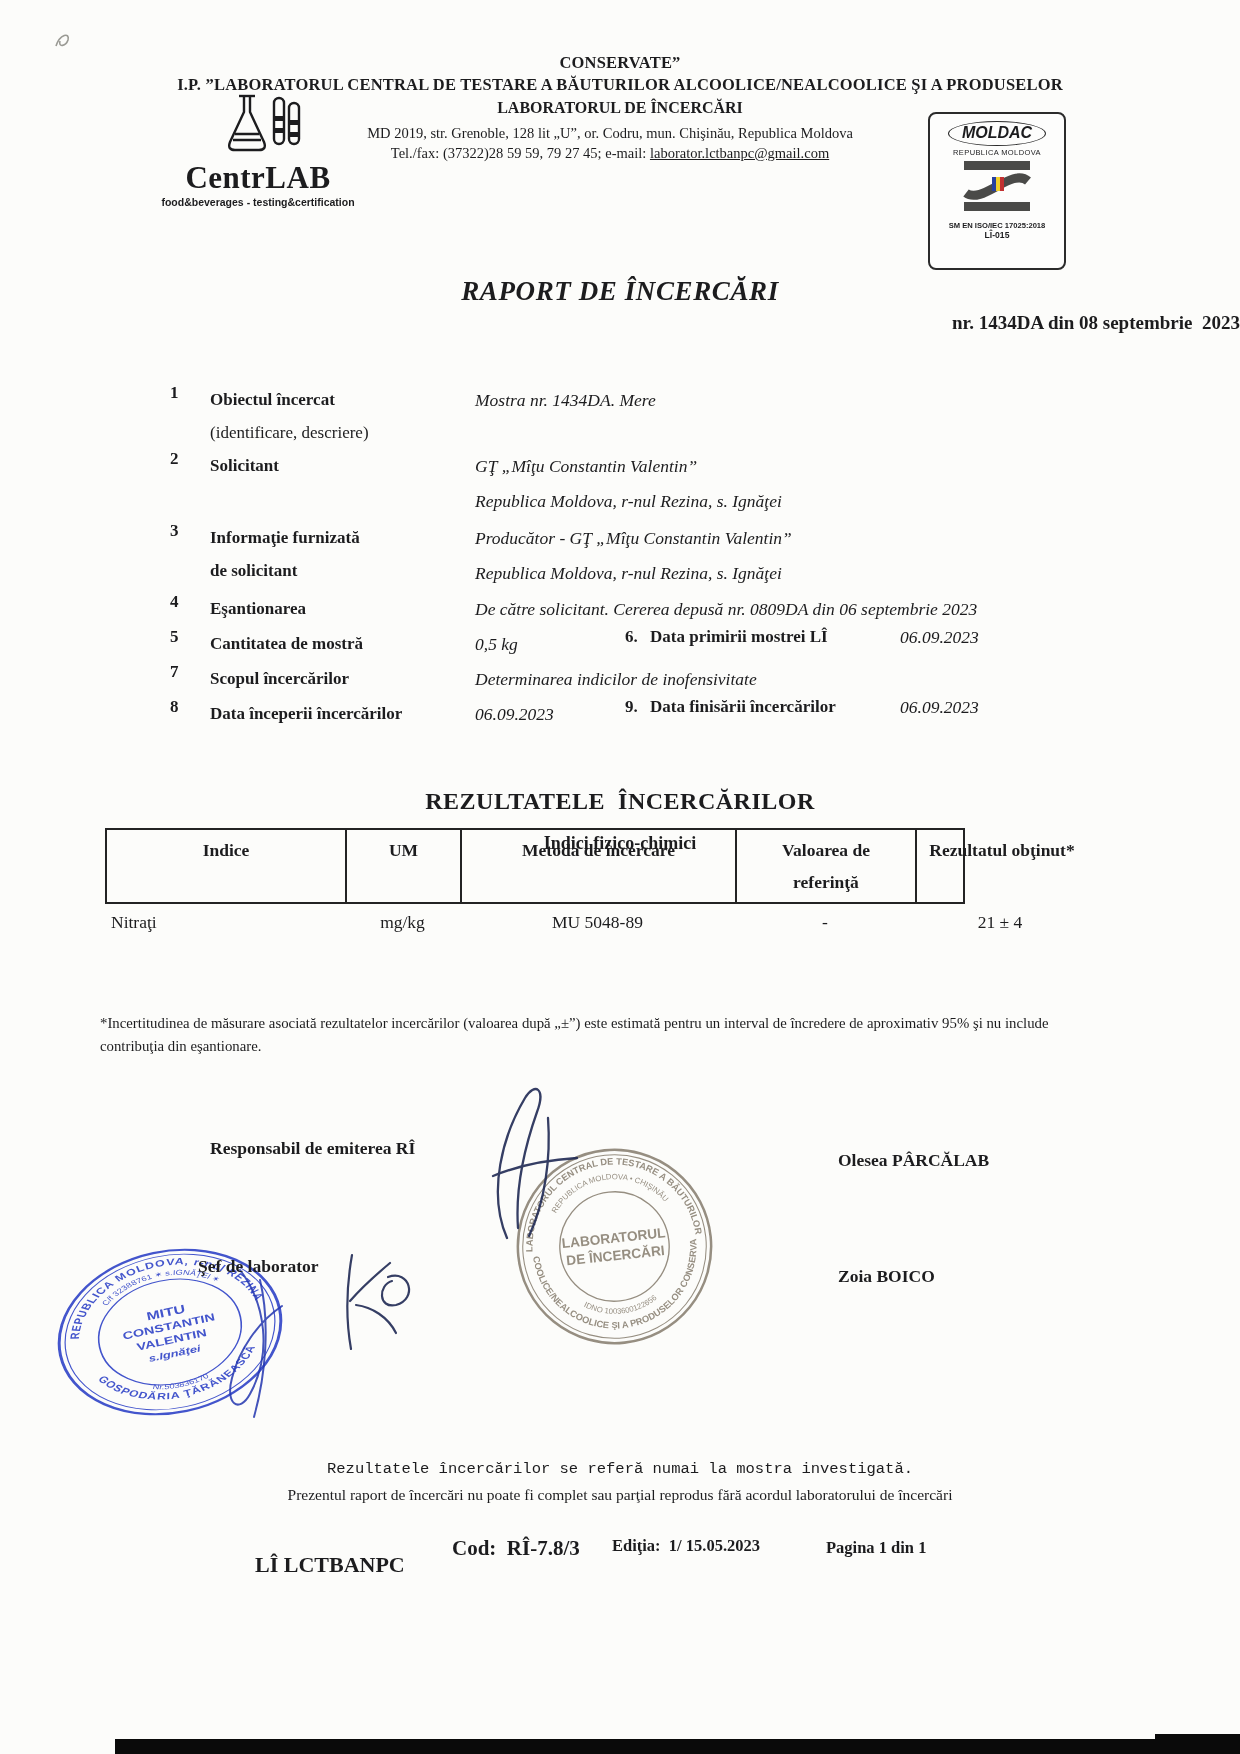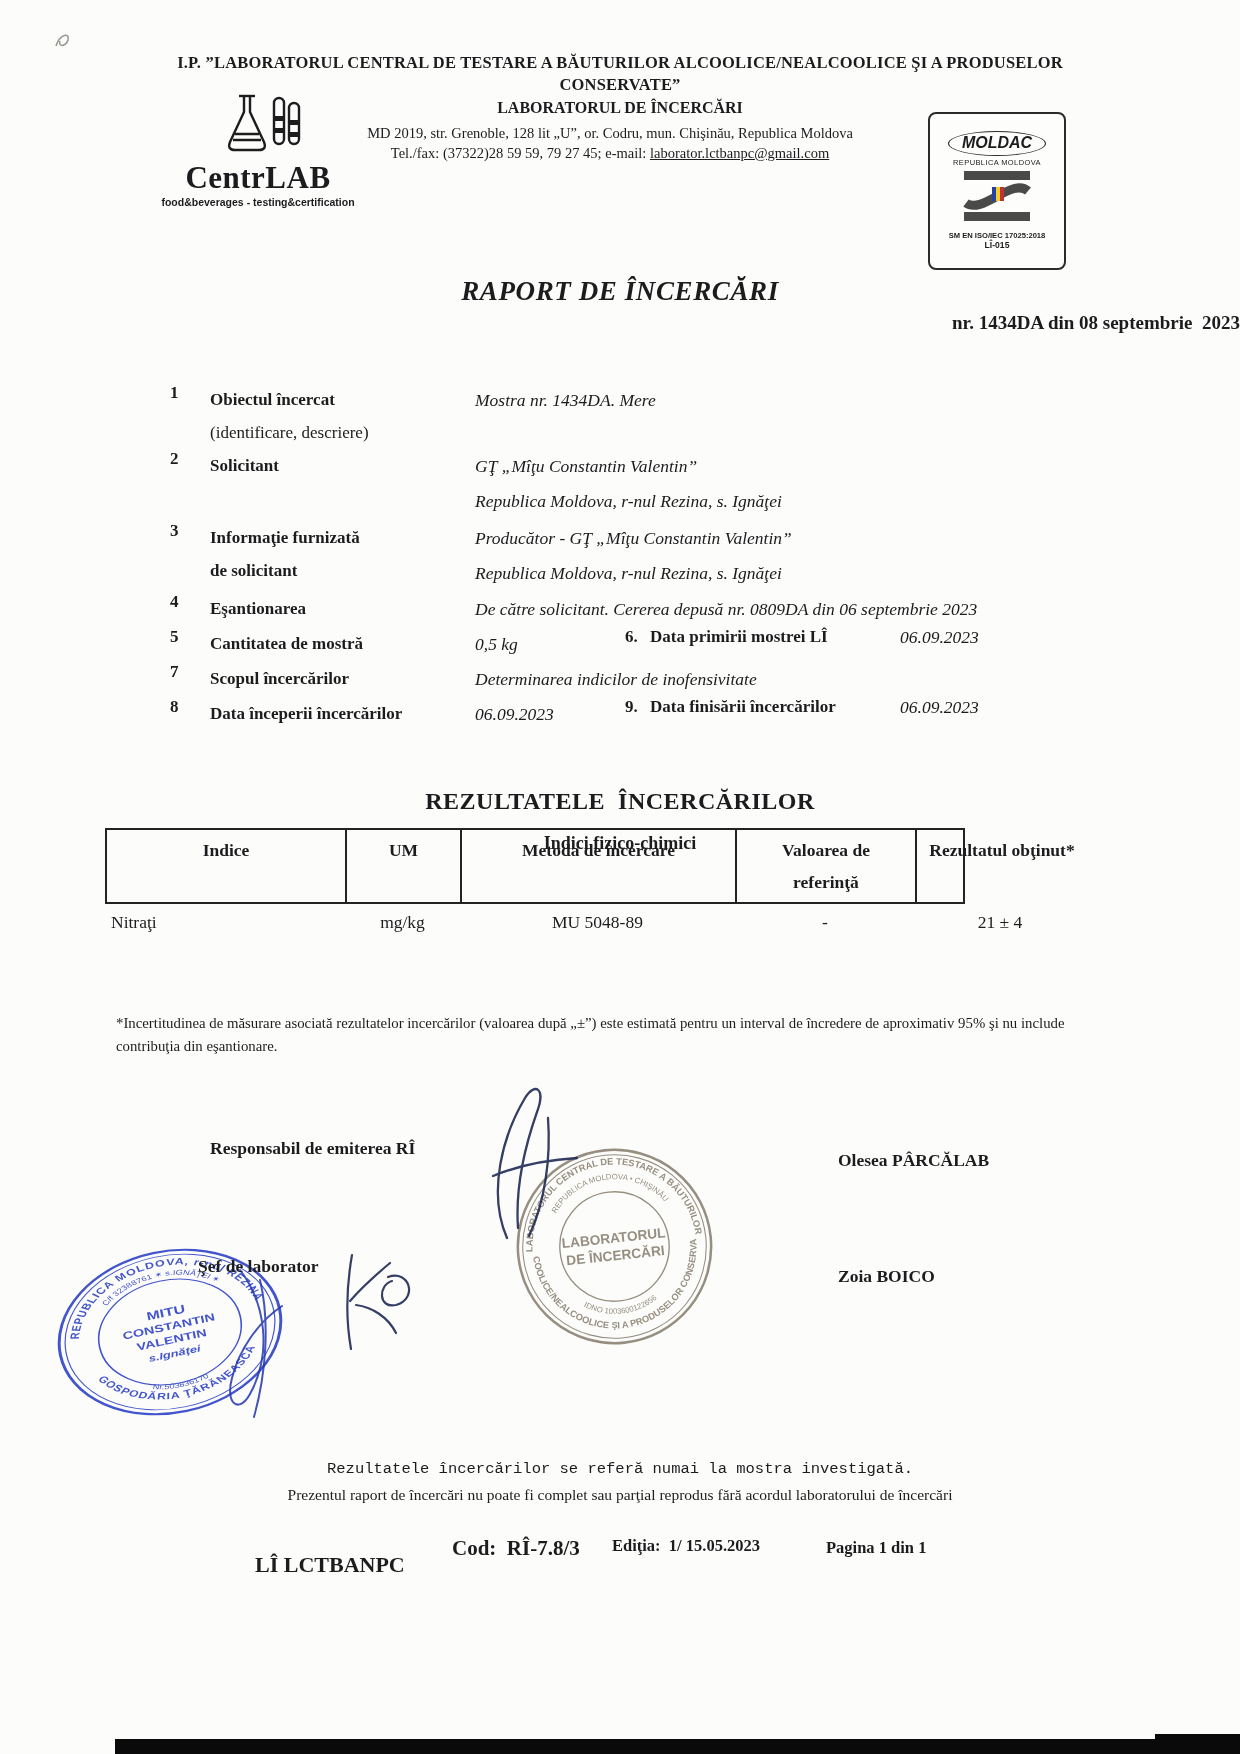--- a/index.html
+++ b/index.html
@@ -13,21 +13,21 @@
   
   .org-name { top:52px; left:0; right:0; text-align:center; font-weight:bold; font-size:16.5px; letter-spacing:.2px; line-height:1.35; }
   .lab-name { top:99px; left:0; right:0; text-align:center; font-weight:bold; font-size:16px; }
   .address { top:124px; left:310px; width:600px; text-align:center; font-size:14.5px; line-height:1.35; }
   .email { text-decoration:underline; }
 
   .centrlab { top:90px; left:148px; width:220px; text-align:center; }
   .centrlab-name { font-size:31px; font-weight:bold; letter-spacing:.5px; line-height:1; margin-top:2px; }
   .centrlab-tag { font-size:10.5px; font-weight:bold; font-family:"Liberation Sans", sans-serif; margin-top:3px; }
 
-  .moldac { top:112px; left:928px; width:138px; height:158px; border:2.5px solid #2b2b2b; border-radius:8px; text-align:center; box-sizing:border-box; padding-top:17px; background:#fdfdfc; }
+  .moldac { top:112px; left:928px; width:138px; height:158px; border:2.5px solid #2b2b2b; border-radius:8px; text-align:center; box-sizing:border-box; padding-top:7px; background:#fdfdfc; }
   .moldac-name { display:inline-block; border:1.6px solid #2b2b2b; border-radius:50%; padding:2px 13px 3px; font-style:italic; font-weight:bold; font-size:16px; font-family:"Liberation Sans", sans-serif; }
   .moldac-country { font-size:7.5px; font-weight:normal; letter-spacing:.4px; margin-top:2px; font-family:"Liberation Sans", sans-serif; }
   .moldac-standard { font-size:7.6px; font-weight:bold; margin-top:2px; font-family:"Liberation Sans", sans-serif; }
   .moldac-code { font-size:8.6px; font-weight:bold; font-family:"Liberation Sans", sans-serif; }
 
   
   .doc-title { top:276px; left:0; right:0; text-align:center; font-size:27px; font-weight:bold; font-style:italic; letter-spacing:.6px; }
   .doc-number { top:312px; left:0; right:0; text-align:right; font-size:19px; font-weight:bold; white-space:pre-wrap; }
 
   
@@ -45,21 +45,21 @@
   .results-sub { top:833px; left:0; right:0; text-align:center; font-size:18px; font-weight:bold; }
 
   .rtable { top:828px; left:105px; width:860px; }
   .thead { display:grid; grid-template-columns:240px 115px 275px 180px 170px; border:2px solid #232323; }
   .th { box-sizing:border-box; min-height:72px; padding:5px 10px 0; text-align:center; font-weight:bold; font-size:17.5px; line-height:1.8; border-right:2px solid #232323; }
   .th:last-child { border-right:none; }
   .trow { display:grid; grid-template-columns:240px 115px 275px 180px 170px; }
   .td { padding-top:8px; font-size:17.5px; text-align:center; }
   .td.first { text-align:left; padding-left:6px; }
 
-  .footnote { top:1012px; left:116px; width:968px; font-size:14.8px; line-height:1.55; }
+  .footnote { top:1012px; left:100px; width:968px; font-size:14.8px; line-height:1.55; }
 
   
   .sig-issuer-label { top:1138px; left:210px; font-weight:bold; font-size:17.5px; }
   .sig-issuer-name  { top:1150px; left:838px; font-weight:bold; font-size:17.5px; }
   .sig-head-label   { top:1256px; left:198px; font-weight:bold; font-size:17.5px; }
   .sig-head-name    { top:1266px; left:838px; font-weight:bold; font-size:17.5px; }
 
   .stamp-lab   { top:1144px; left:512px; transform:rotate(-6deg); opacity:.78; }
   .stamp-owner { top:1212px; left:50px; transform:rotate(-12deg) scaleY(.72); opacity:.88; }
   .sig1 { top:1080px; left:445px; opacity:.9; }
@@ -81,22 +81,22 @@
 </head>
 <body>
 
 <div class="page">
 
   <svg class="abs pencil-mark" width="36" height="30" viewBox="0 0 36 30">
     <path d="M8,22 C12,10 22,8 20,16 C18,22 10,24 12,17" fill="none" stroke="#9a9a94" stroke-width="1.6"></path>
   </svg>
 
   <div class="abs org-name">
+    <div>CONSERVATE”</div>
     <div>I.P. ”LABORATORUL CENTRAL DE TESTARE A BĂUTURILOR ALCOOLICE/NEALCOOLICE ŞI A PRODUSELOR</div>
-    <div>CONSERVATE”</div>
   </div>
   <div class="abs lab-name">LABORATORUL DE ÎNCERCĂRI</div>
 
   <div class="abs centrlab">
     <svg width="96" height="66" viewBox="0 0 96 66">
       <g fill="none" stroke="#1c1c1e" stroke-width="2.4" stroke-linejoin="round">
         <path d="M34,6 V22 L20,52 Q17,60 25,60 H49 Q57,60 54,52 L40,22 V6"></path>
         <path d="M29,6 H45"></path>
         <path d="M25,44 H49 M23,50 H51"></path>
         <rect x="64" y="8" width="10" height="46" rx="5"></rect>

